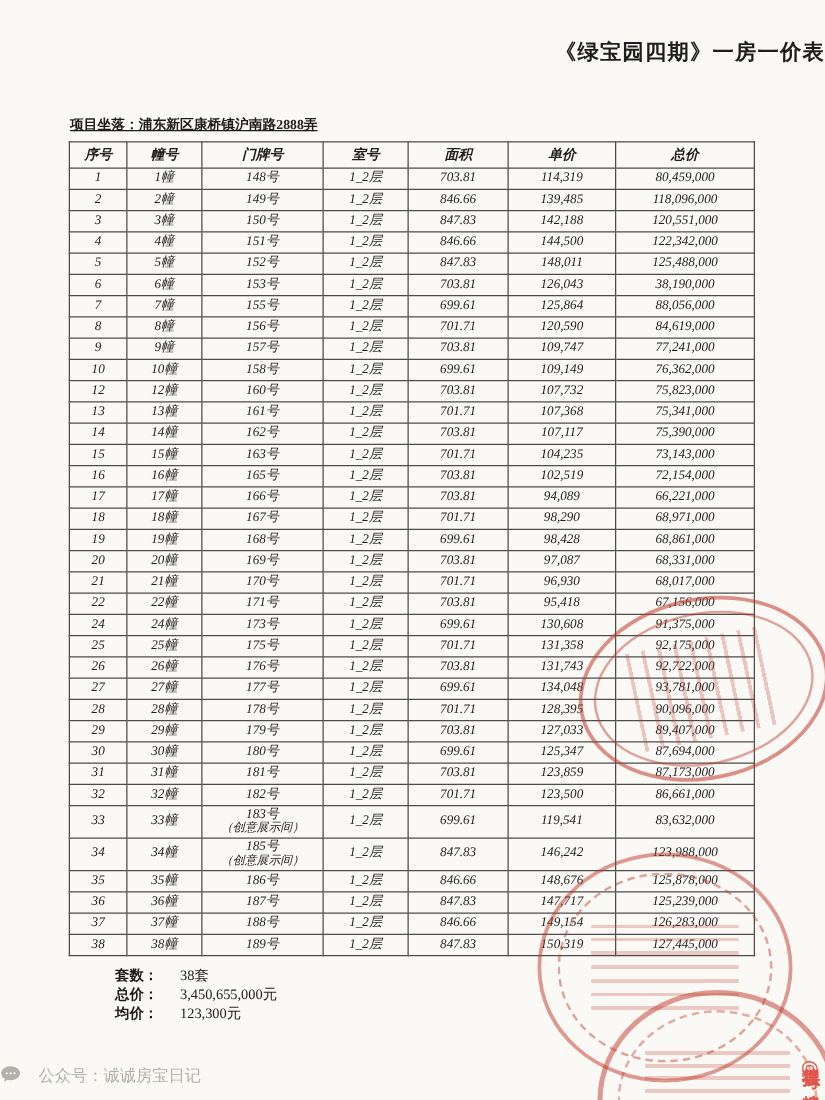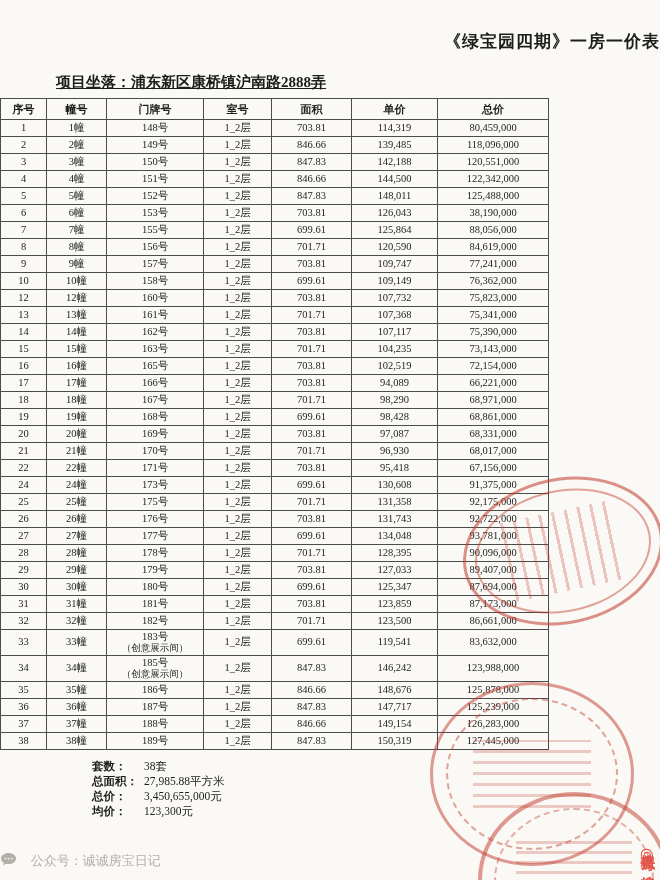--- a/index.html
+++ b/index.html
@@ -5,24 +5,24 @@
   html,body{margin:0;padding:0;background:#e9e7e2;}
   .page{
     position:relative;width:660px;height:880px;margin:0 auto;
     background:#faf9f5;overflow:hidden;color:#1d1d1d;
     font-family:"Liberation Serif","DejaVu Serif",serif;
   }
   .title{
     padding-top:30px;text-align:right;font-size:17px;font-weight:bold;letter-spacing:1px;
   }
   .location{
-    margin:20px 0 6px 56px;font-size:15px;font-weight:bold;text-decoration:underline;
+    margin:39px 0 6px 56px;font-size:11px;font-weight:bold;text-decoration:underline;
   }
   table.price{
-    border-collapse:collapse;table-layout:fixed;width:548px;
+    border-collapse:collapse;margin-left:55px;table-layout:fixed;width:548px;font-style:italic;
   }
   table.price th,table.price td{
     border:1px solid #4c4c4c;text-align:center;vertical-align:middle;
     font-size:10.5px;line-height:1.15;padding:1px 2px;height:14px;
     overflow:hidden;white-space:nowrap;
   }
   table.price th{font-size:11px;font-weight:bold;height:18px;}
   .door-note{font-size:9.5px;white-space:nowrap;}
   .summary{margin:9px 0 0 92px;font-size:11.5px;line-height:15px;}
   .sum-line{display:flex;}
@@ -432,24 +432,20 @@
         </tr>
       </tbody>
   </table>
 
   <div class="summary">
       <div class="sum-line">
         <span class="sum-label">套数：</span>
         <span>38套</span>
       </div>
       <div class="sum-line">
-        <span class="sum-label">总面积：</span>
-        <span>27,985.88平方米</span>
-      </div>
-      <div class="sum-line">
         <span class="sum-label">总价：</span>
         <span>3,450,655,000元</span>
       </div>
       <div class="sum-line">
         <span class="sum-label">均价：</span>
         <span>123,300元</span>
       </div>
     </div>
 
   <div class="stamp stamp-oval"></div>

